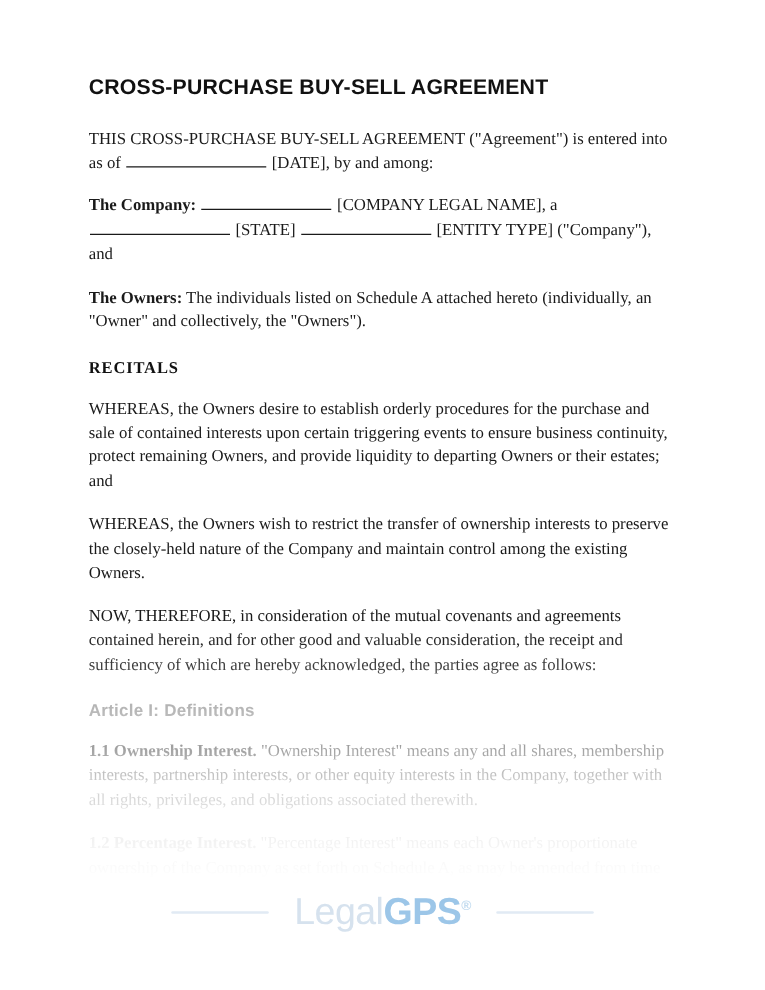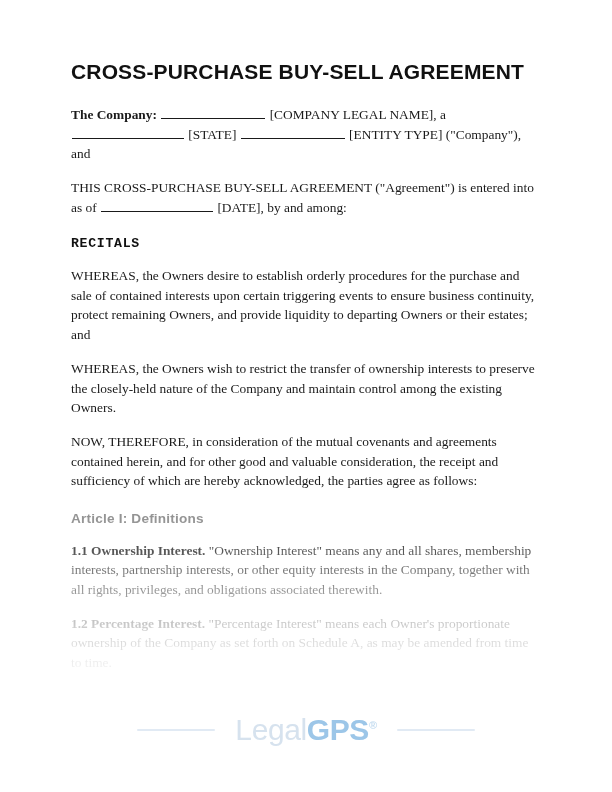--- a/index.html
+++ b/index.html
@@ -29,21 +29,21 @@
     position: absolute;
     left: 71px;
     top: 60px;
     width: 470px;
   }
 
   
   .doc-title {
     font-family: "Liberation Sans", "DejaVu Sans", sans-serif;
     font-weight: bold;
-    font-size: 21px;
+    font-size: 17px;
     letter-spacing: 0.15px;
     color: #111111;
     margin: 0 0 21px 0;
     line-height: 1.15;
   }
 
   
   .para {
     font-size: 13.4px;
     line-height: 1.45;
@@ -59,21 +59,21 @@
     height: 0.92em;
     margin: 0 1px;
   }
   .blank.w-md { width: 104px; }
   .blank.w-lg { width: 112px; }
 
   b, .bold { font-weight: bold; }
 
   
   .section-heading {
-    font-family: Liberation Mono, monospace;
+    font-family: Liberation Serif, serif;
     font-weight: bold;
     font-size: 13.2px;
     letter-spacing: 0.7px;
     color: #111111;
     margin: 19px 0 15px 0;
   }
 
   .article-heading {
     font-family: "Liberation Sans", "DejaVu Sans", sans-serif;
     font-weight: bold;
@@ -157,35 +157,39 @@
 </head>
 <body>
 
 <div id="doc-page">
 
   <div id="doc-body">
 
     <h1 class="doc-title">CROSS-PURCHASE BUY-SELL AGREEMENT</h1>
 
     <p class="para">
+      <span>THIS CROSS-PURCHASE BUY-SELL AGREEMENT ("Agreement") is entered into as of</span>
+      <span class="blank w-lg"></span>
+      <span>[DATE], by and among:</span>
+    </p>
+
+    <p class="para">
       <b>The Company:</b>
       <span class="blank w-md"></span>
       <span>[COMPANY LEGAL NAME], a</span>
       <span class="blank w-lg"></span>
       <span>[STATE]</span>
       <span class="blank w-md"></span>
       <span>[ENTITY TYPE] ("Company"), and</span>
     </p>
 
     <p class="para">
-      <span>THIS CROSS-PURCHASE BUY-SELL AGREEMENT ("Agreement") is entered into as of</span>
-      <span class="blank w-lg"></span>
-      <span>[DATE], by and among:</span>
-    </p>
-
+      <b>The Owners:</b>
+      <span>The individuals listed on Schedule A attached hereto (individually, an "Owner" and collectively, the "Owners").</span>
+    </p>
 
     <h2 class="section-heading">RECITALS</h2>
 
     <p class="para">WHEREAS, the Owners desire to establish orderly procedures for the purchase and sale of contained interests upon certain triggering events to ensure business continuity, protect remaining Owners, and provide liquidity to departing Owners or their estates; and</p>
     <p class="para">WHEREAS, the Owners wish to restrict the transfer of ownership interests to preserve the closely-held nature of the Company and maintain control among the existing Owners.</p>
     <p class="para">NOW, THEREFORE, in consideration of the mutual covenants and agreements contained herein, and for other good and valuable consideration, the receipt and sufficiency of which are hereby acknowledged, the parties agree as follows:</p>
 
     <h2 class="article-heading">Article I: Definitions</h2>
 
     <p class="para">

